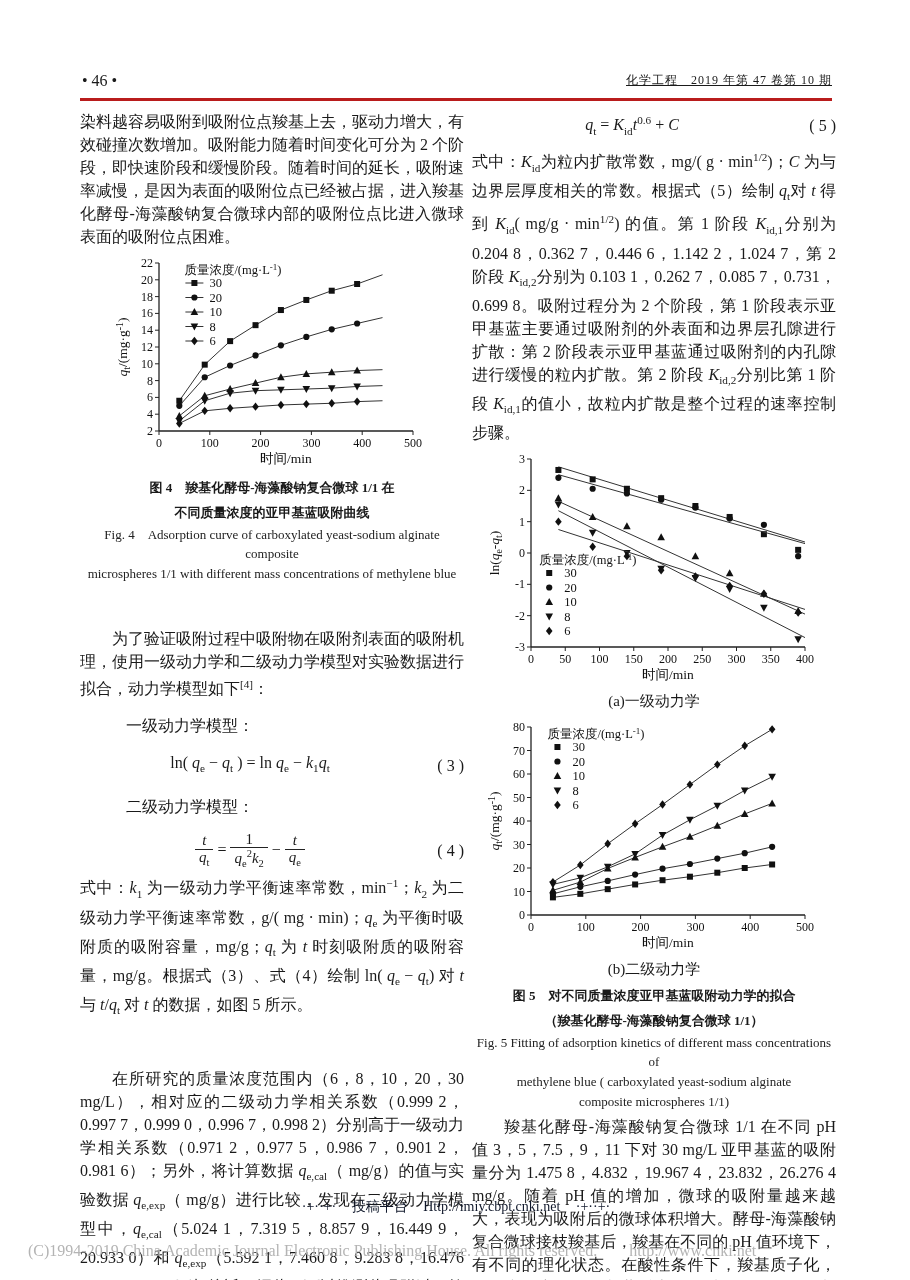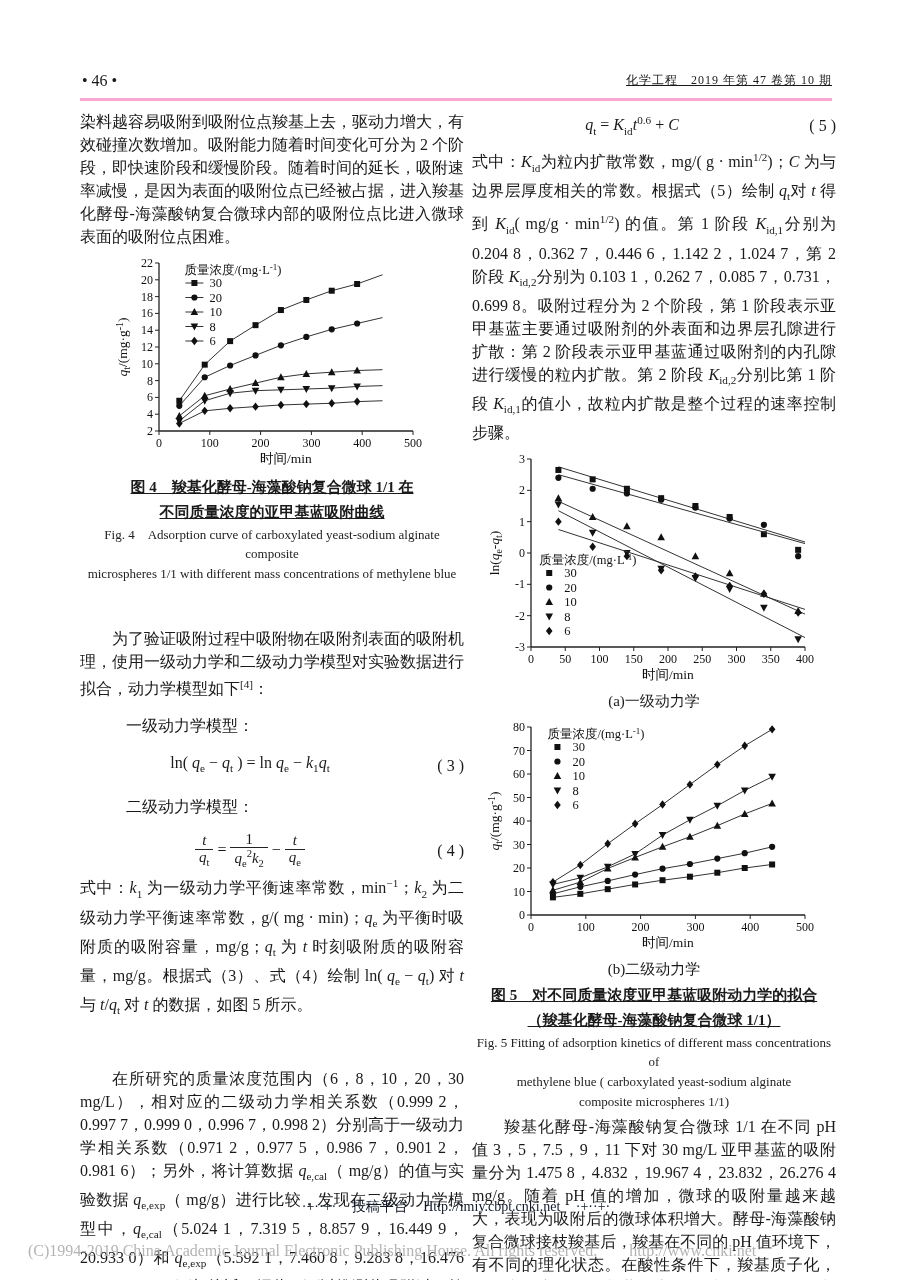--- a/index.html
+++ b/index.html
@@ -1,40 +1,40 @@
 <!DOCTYPE html>
 <html><head>
 <meta charset="utf-8">
 <style>
   html,body{margin:0;padding:0;background:#fff;}
   .page{position:relative;width:910px;height:1280px;background:#fff;overflow:hidden;
         font-family:"Liberation Serif","DejaVu Serif",serif;color:#1a1a1a;}
   
-  .header{position:absolute;left:80px;top:68px;width:752px;height:30px;border-bottom:3px solid #f9a8d4;}
+  .header{position:absolute;left:80px;top:68px;width:752px;height:30px;border-bottom:3px solid #b91c1c;}
   .pageno{position:absolute;left:2px;top:4px;font-size:16px;}
   .jtitle{position:absolute;left:0;right:0;top:4px;text-align:right;font-size:12px;letter-spacing:1px;text-decoration:underline;}
   
   .col{position:absolute;width:384px;font-size:16px;line-height:23px;text-align:justify;}
   .col-left{left:80px;top:110px;}
   .col-right{left:472px;top:106px;width:364px;}
   p.para{margin:0;}
   p.indent{text-indent:2em;margin-top:44px;}
   p.modlabel{margin:14px;text-indent:2em;}
   .eqrow{display:flex;align-items:center;margin:3px 0;}
   .eq{flex:1;text-align:center;font-style:normal;}
   .eq i{font-family:"Liberation Serif",serif;}
   .eqnum{width:44px;text-align:right;}
   .frac{display:inline-block;text-align:center;vertical-align:middle;line-height:1.05;font-size:15px;}
   .frac>span{display:block;padding:0 4px;}
   .frac>span:first-child{border-bottom:1px solid #222;}
   sub,sup{font-size:70%;}
   
   .fig{margin:6px 0 4px 0;text-align:center;}
   .fig svg{display:inline-block;}
-  .capcn{font-weight:bold;font-size:15px;line-height:23px;text-align:center;margin:2px 0 0 0;text-decoration:underline;}
+  .capcn{font-weight:bold;font-size:13px;line-height:23px;text-align:center;margin:2px 0 0 0;}
   .capen{font-size:13px;line-height:19px;text-align:center;margin:1px 0 0 0;color:#222;}
   .subcap{font-size:15px;text-align:center;line-height:22px;margin:0 0 4px 0;}
   
   text{fill:#111;}
   .tick{font:12px "Liberation Serif","DejaVu Serif",serif;}
   .axlab{font:13.5px "Liberation Serif","DejaVu Serif",serif;}
   .legtitle,.leglab{font:12.5px "Liberation Serif","DejaVu Serif",serif;}
   
   .platform{position:absolute;left:80px;width:752px;top:1198px;text-align:center;font-size:14px;color:#0f172a;}
   .platform span{margin:0 6px;}

